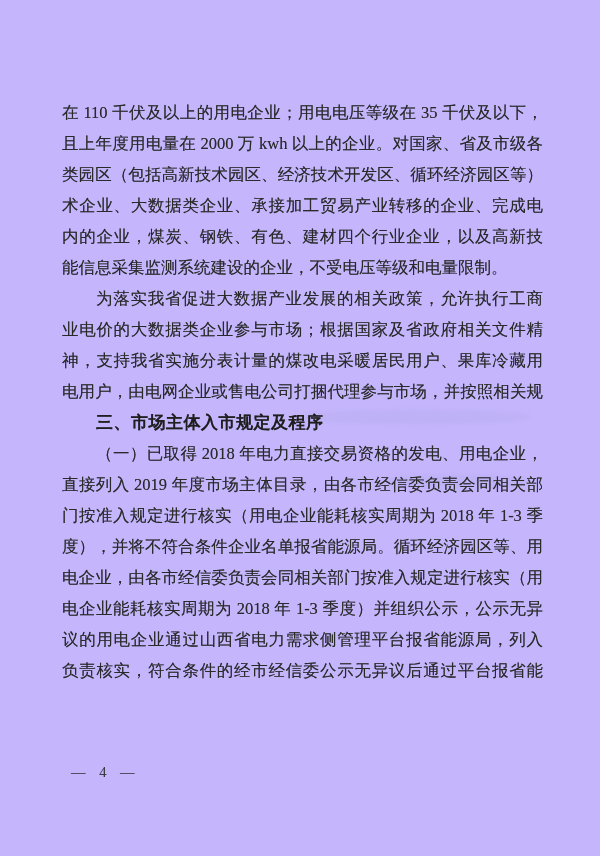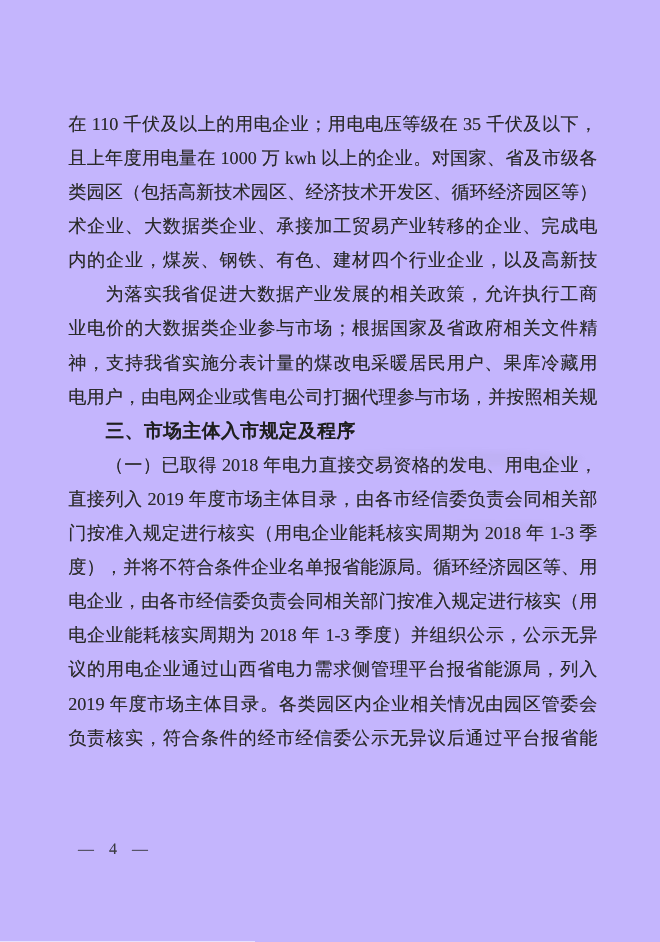--- a/index.html
+++ b/index.html
@@ -70,34 +70,34 @@
 </style>
 </head>
 <body>
 
 <div class="page">
   <div class="smudge smudge-1"></div>
   <div class="smudge smudge-2"></div>
 
   <div class="textblock">
     <div class="ln fill">在 110 千伏及以上的用电企业；用电电压等级在 35 千伏及以下，</div>
-    <div class="ln fill">且上年度用电量在 1000 万 kwh 以上的企业。对国家、省及市级各</div>
+    <div class="ln fill">且上年度用电量在 2000 万 kwh 以上的企业。对国家、省及市级各</div>
     <div class="ln fill">类园区（包括高新技术园区、经济技术开发区、循环经济园区等）</div>
     <div class="ln fill">术企业、大数据类企业、承接加工贸易产业转移的企业、完成电</div>
     <div class="ln fill">内的企业，煤炭、钢铁、有色、建材四个行业企业，以及高新技</div>
+    <div class="ln end">能信息采集监测系统建设的企业，不受电压等级和电量限制。</div>
     <div class="ln fill ind">为落实我省促进大数据产业发展的相关政策，允许执行工商</div>
     <div class="ln fill">业电价的大数据类企业参与市场；根据国家及省政府相关文件精</div>
     <div class="ln fill">神，支持我省实施分表计量的煤改电采暖居民用户、果库冷藏用</div>
     <div class="ln fill">电用户，由电网企业或售电公司打捆代理参与市场，并按照相关规</div>
     <div class="ln heading ind">三、市场主体入市规定及程序</div>
     <div class="ln fill ind">（一）已取得 2018 年电力直接交易资格的发电、用电企业，</div>
     <div class="ln fill">直接列入 2019 年度市场主体目录，由各市经信委负责会同相关部</div>
     <div class="ln fill">门按准入规定进行核实（用电企业能耗核实周期为 2018 年 1-3 季</div>
     <div class="ln fill">度），并将不符合条件企业名单报省能源局。循环经济园区等、用</div>
     <div class="ln fill">电企业，由各市经信委负责会同相关部门按准入规定进行核实（用</div>
     <div class="ln fill">电企业能耗核实周期为 2018 年 1-3 季度）并组织公示，公示无异</div>
     <div class="ln fill">议的用电企业通过山西省电力需求侧管理平台报省能源局，列入</div>
-    <div class="ln fill">2019 年度市场主体目录。各类园区内企业相关情况由园区管委会</div>
     <div class="ln fill">负责核实，符合条件的经市经信委公示无异议后通过平台报省能</div>
   </div>
 
   <div class="pagenum">— 4 —</div>
 </div>
 
 </body></html>

